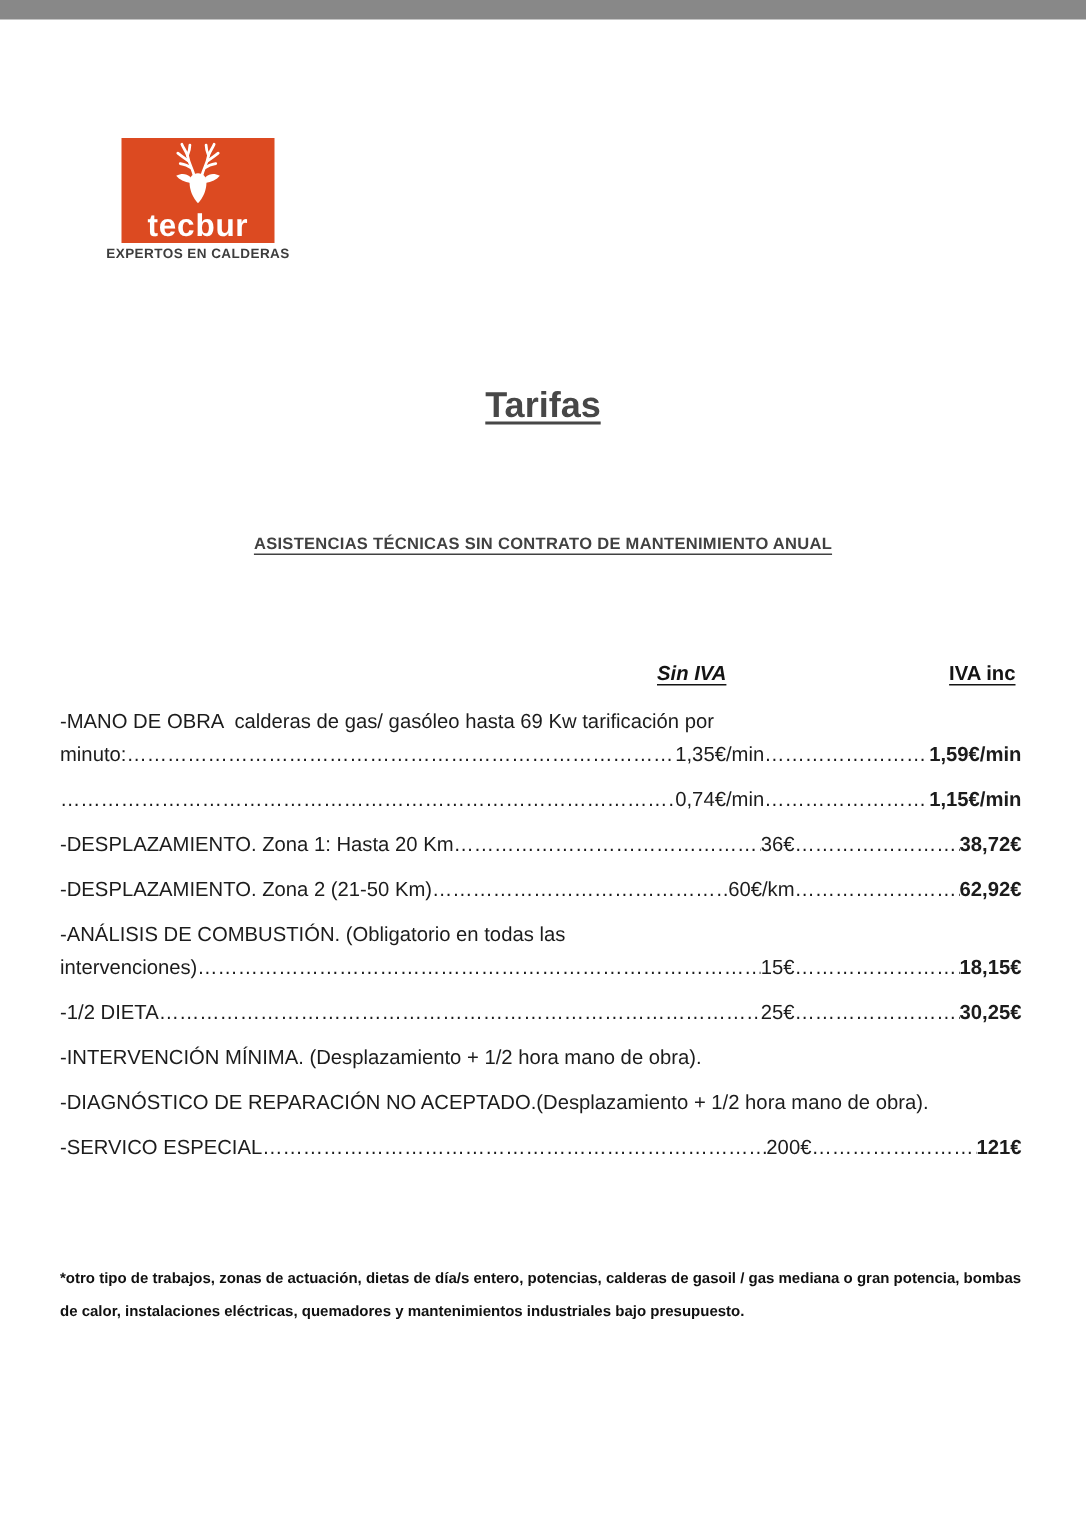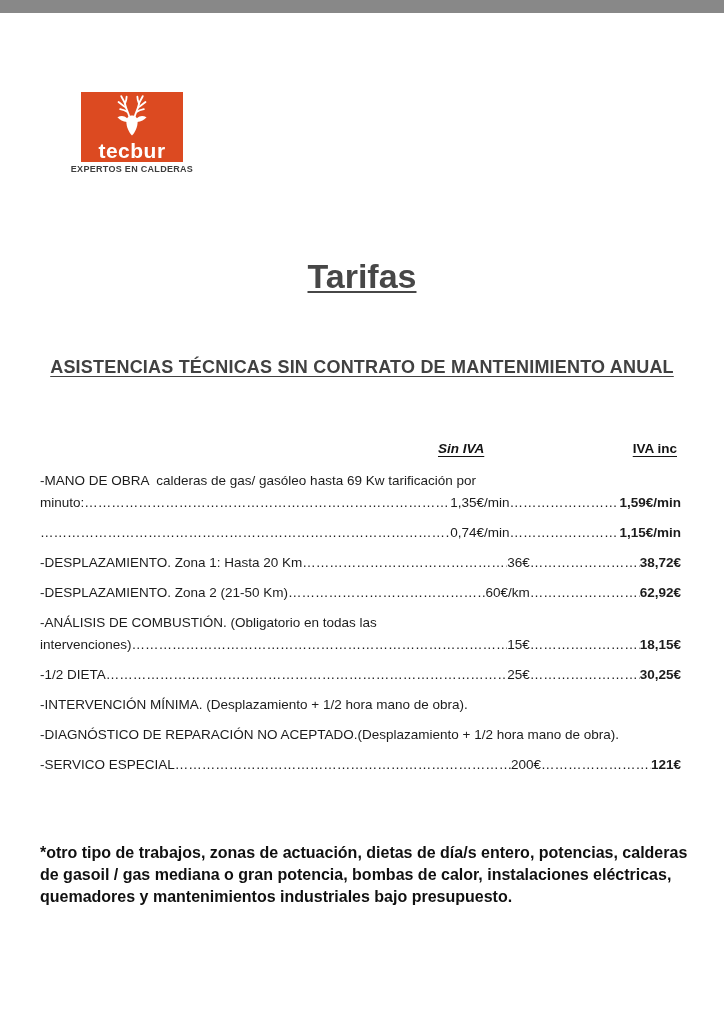--- a/index.html
+++ b/index.html
@@ -30,26 +30,26 @@
 
   
   .contact{
     position:absolute;left:213px;top:54px;
     font-size:13px;font-weight:700;color:#595959;line-height:29px;white-space:pre;
   }
 
   
   .title{
     position:absolute;top:244px;left:0;width:100%;margin:0;text-align:center;
-    font-size:34px;font-weight:700;color:#474747;
+    font-size:24px;font-weight:700;color:#474747;
   }
   .title .u{text-decoration-thickness:2px;text-underline-offset:3px;}
   .subtitle{
     position:absolute;top:344px;left:0;width:100%;margin:0;text-align:center;
-    font-size:18px;font-weight:700;color:#414141;letter-spacing:.2px;
+    font-size:11px;font-weight:700;color:#414141;letter-spacing:.2px;
   }
   .subtitle .u{text-underline-offset:3px;}
 
   
   .col-heads{
     position:absolute;top:428px;left:40px;right:43px;
     font-size:13.5px;font-weight:700;color:#141414;
   }
   .col-sin{margin-left:398px;font-style:italic;}
   .col-iva{position:absolute;right:4px;top:0;}
@@ -64,21 +64,21 @@
   .row-line{display:flex;line-height:22px;}
   .row-label{flex:0 0 auto;white-space:pre;}
   .leader{flex:1 1 0;min-width:0;overflow:hidden;white-space:nowrap;}
   .leader-2{flex:0 0 110px;}
   .val{flex:0 0 auto;white-space:nowrap;}
   .val-bold{font-weight:700;}
 
   
   .footnote{
     position:absolute;top:829px;left:40px;width:648px;margin:0;
-    font-size:16px;font-weight:700;color:#101010;line-height:22px;
+    font-size:10px;font-weight:700;color:#101010;line-height:22px;
   }
 </style>
 </head>
 <body>
 
 <div class="page">
 
   <div class="logo-box" style="background: rgb(220, 74, 33);">
     <svg width="58" height="42" viewBox="0 0 100 78" aria-hidden="true">
       <g stroke="#ffffff" stroke-width="3.4" stroke-linecap="round" fill="none">

